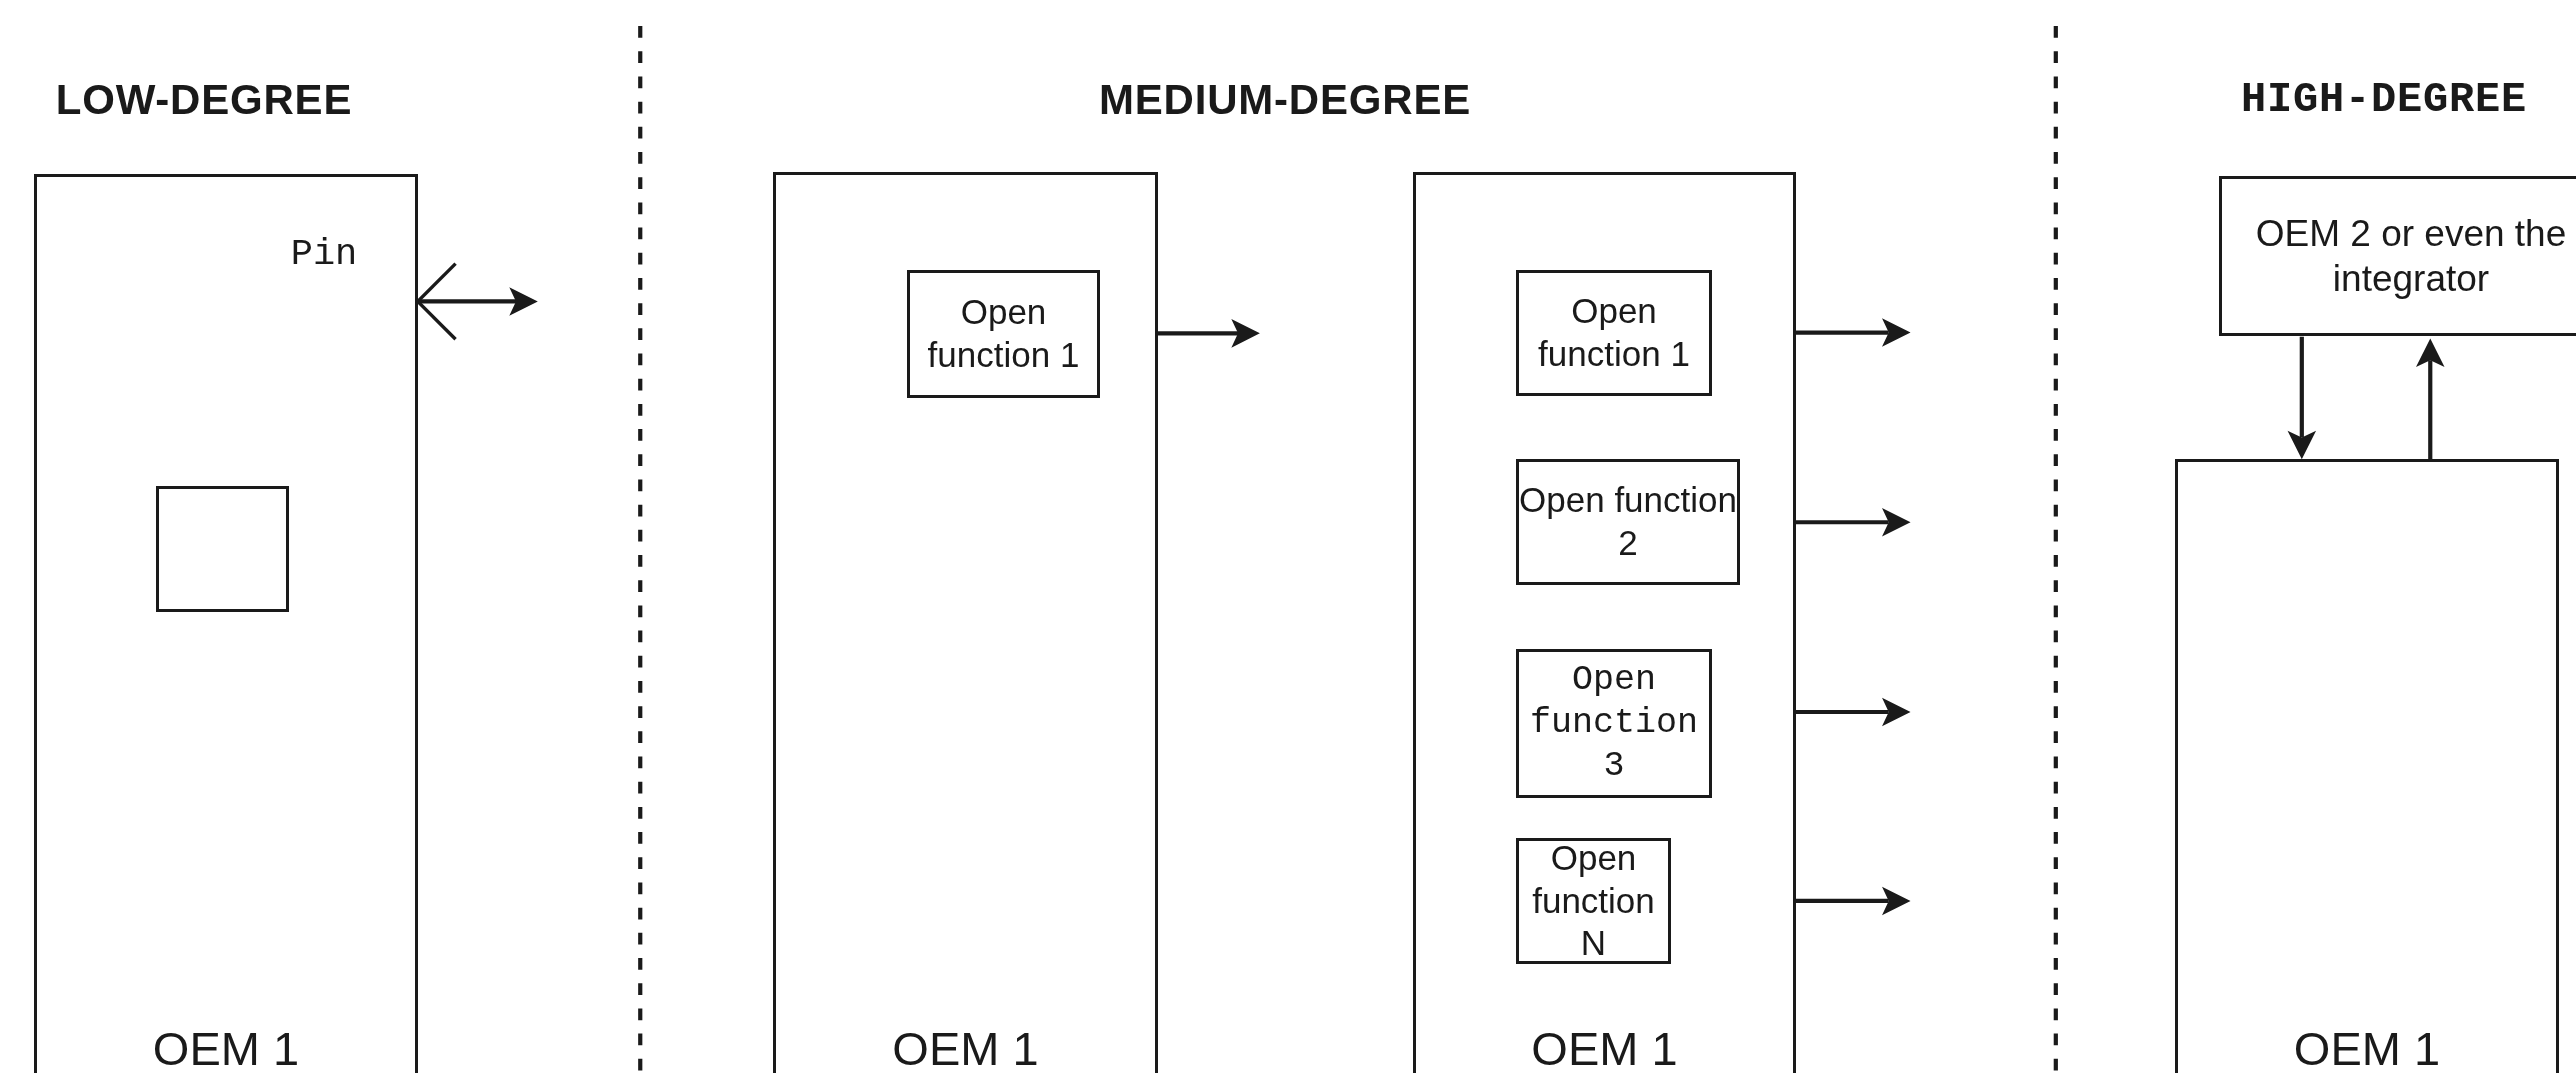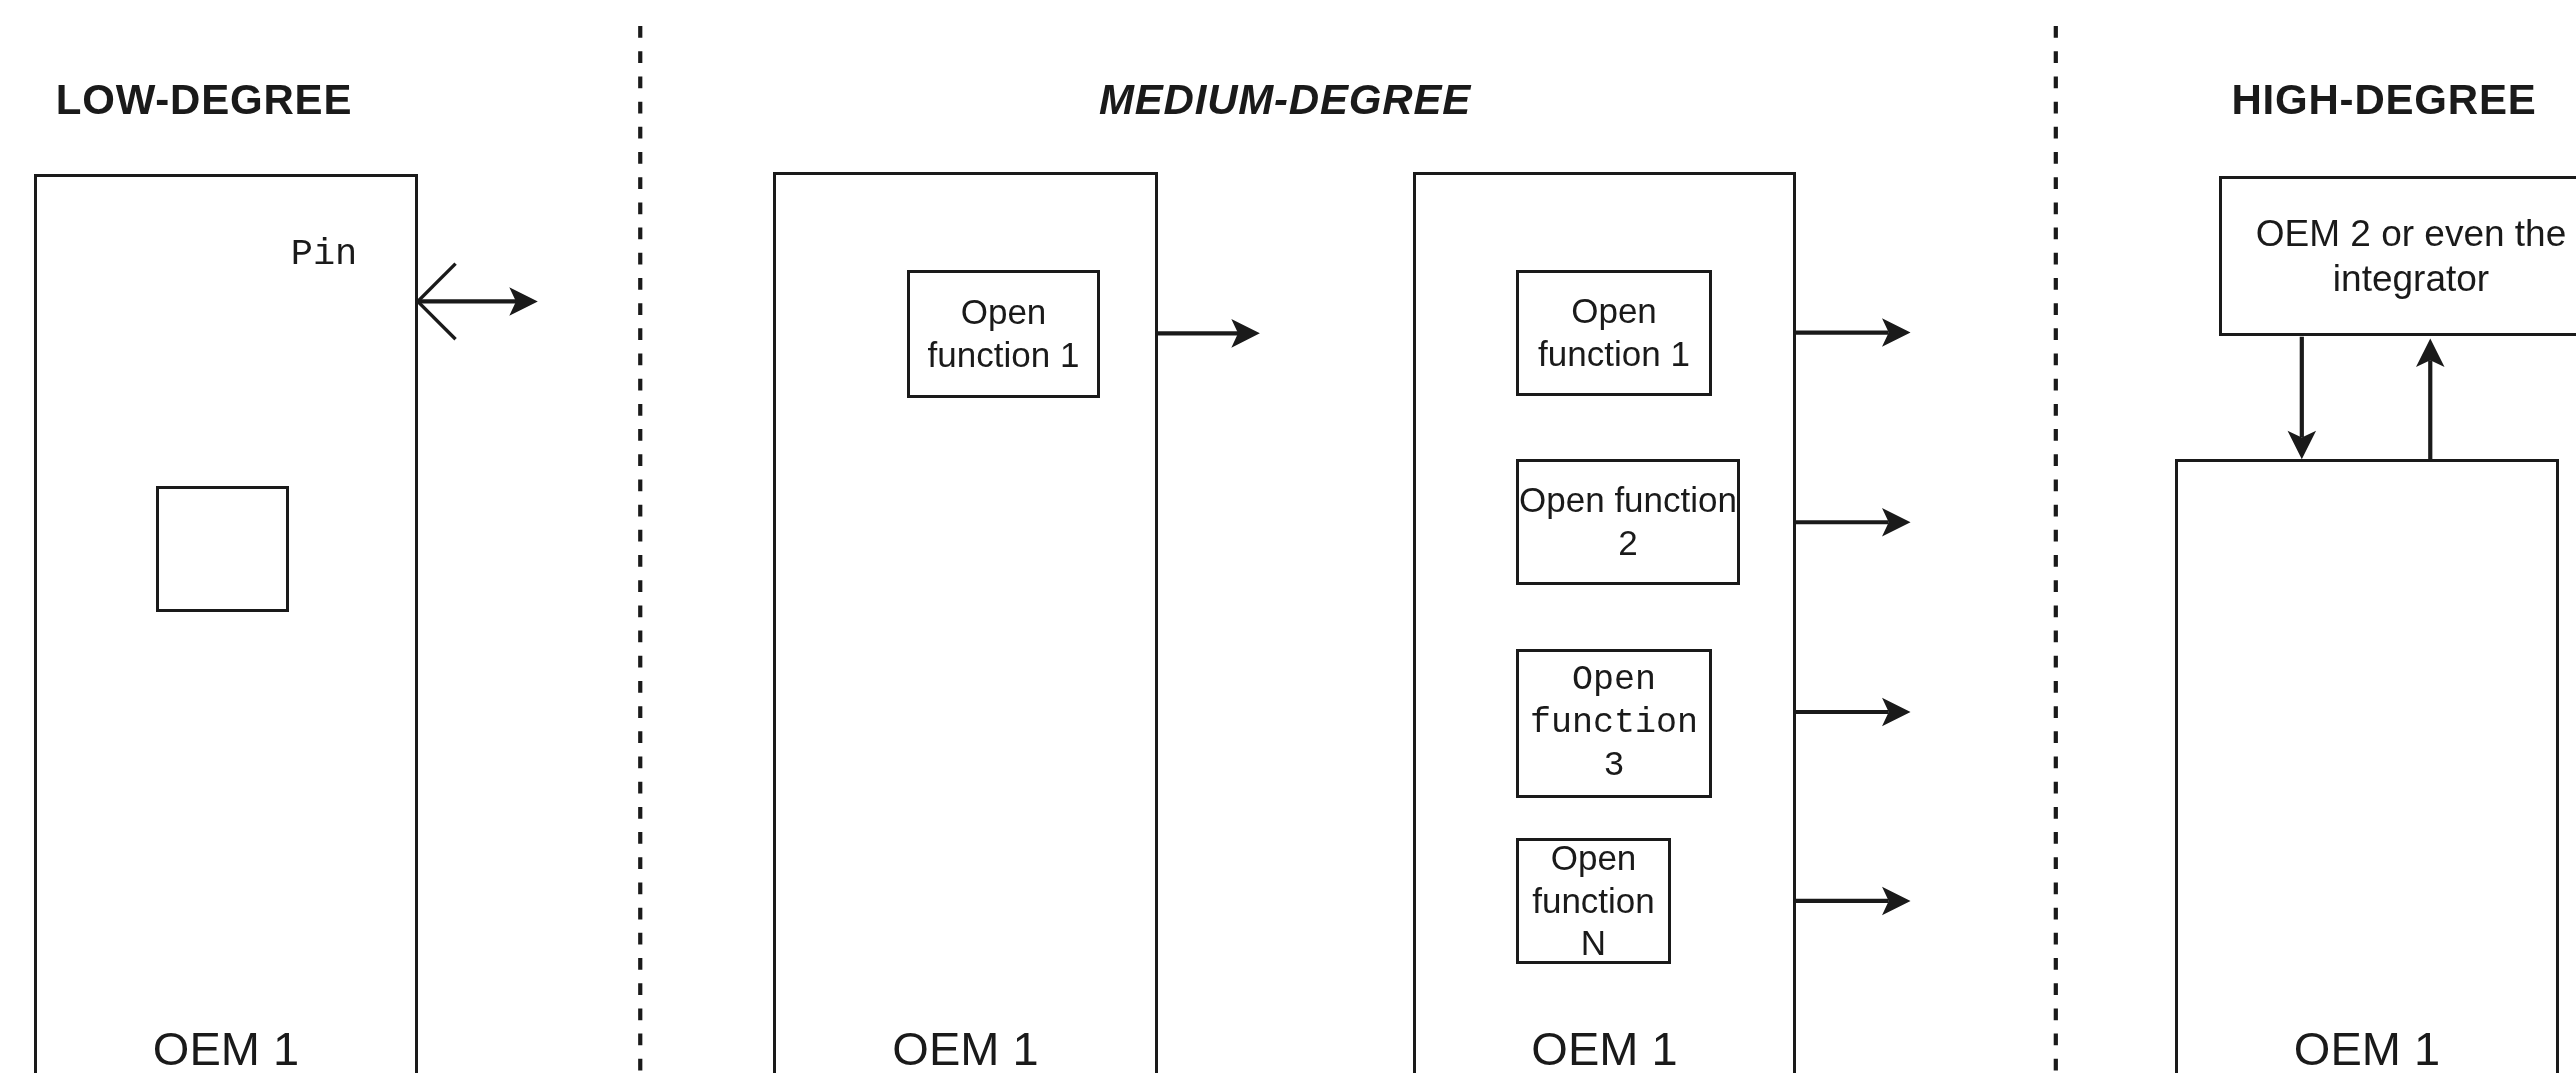--- a/index.html
+++ b/index.html
@@ -95,38 +95,38 @@
   <div class="section-title" style="left:36px;top:60px;width:336px;">LOW-DEGREE</div>
 
   <div class="big-rect" style="left:34px;top:158px;width:384px;height:904px;"></div>
 
   <div class="pin-label" style="left:252px;top:217px;width:134px;">Pin</div>
 
   <div class="big-rect" style="left:156px;top:470px;width:133px;height:126px;border-width:3.4px;"></div>
 
   <div class="oem-label" style="left:34px;top:1005px;width:384px;">OEM 1</div>
 
-  <div class="section-title" style="left:1075px;top:60px;width:420px;font-style:italic;">MEDIUM-DEGREE</div>
+  <div class="section-title" style="left:1075px;top:60px;width:420px;">MEDIUM-DEGREE</div>
 
   <div class="big-rect" style="left:773px;top:156px;width:385px;height:905px;"></div>
 
   <div class="func-box" style="left:863px;top:254px;width:193px;height:128px;">Open function 1</div>
 
   <div class="oem-label" style="left:773px;top:1005px;width:385px;">OEM 1</div>
 
   <div class="big-rect" style="left:1413px;top:156px;width:383px;height:905px;"></div>
 
   <div class="func-box" style="left:1472px;top:254px;width:196px;height:126px;">Open function 1</div>
   <div class="func-box" style="left:1472px;top:443px;width:224px;height:126px;">Open function 2</div>
   <div class="func-box" style="left:1472px;top:633px;width:196px;height:149px;font-family:Liberation Mono, monospace;">Open function 3</div>
   <div class="func-box" style="left:1472px;top:822px;width:155px;height:126px;">Open function N</div>
 
   <div class="oem-label" style="left:1413px;top:1005px;width:383px;">OEM 1</div>
 
-  <div class="section-title" style="left:2216px;top:60px;width:336px;">HIGH-DEGREE</div>
+  <div class="section-title" style="left:2216px;top:60px;width:336px;font-family:Liberation Mono, monospace;">HIGH-DEGREE</div>
 
   <div class="func-box" style="left:2175px;top:160px;width:384px;height:160px;font-size:37px;padding:0 25px;">OEM 2 or even the integrator</div>
 
   <div class="big-rect" style="left:2175px;top:443px;width:384px;height:618px;"></div>
 
   <div class="oem-label" style="left:2175px;top:1005px;width:384px;">OEM 1</div>
 
 </div>
 
 

